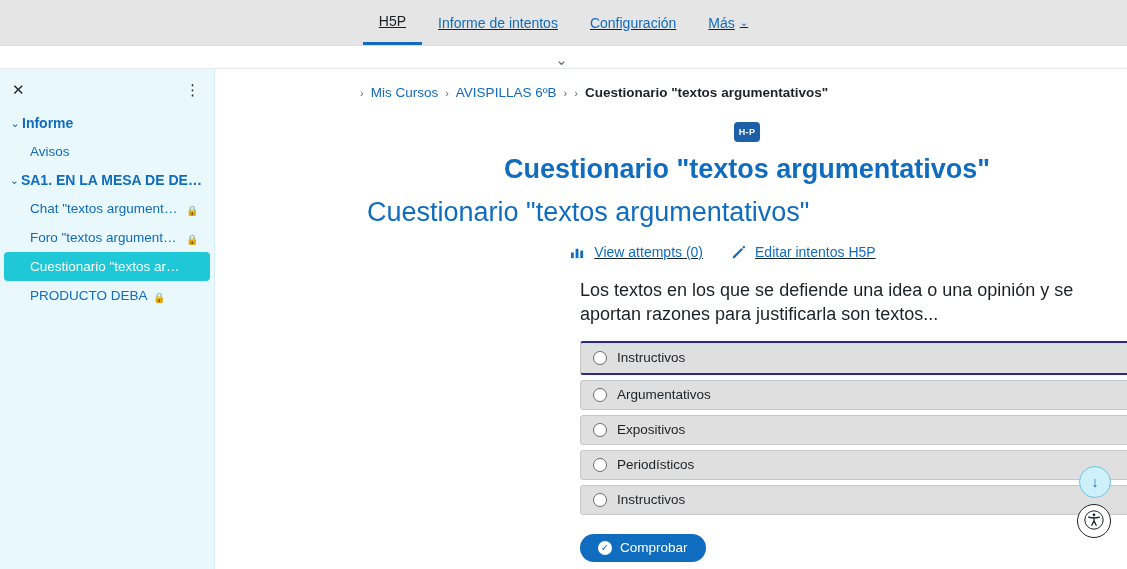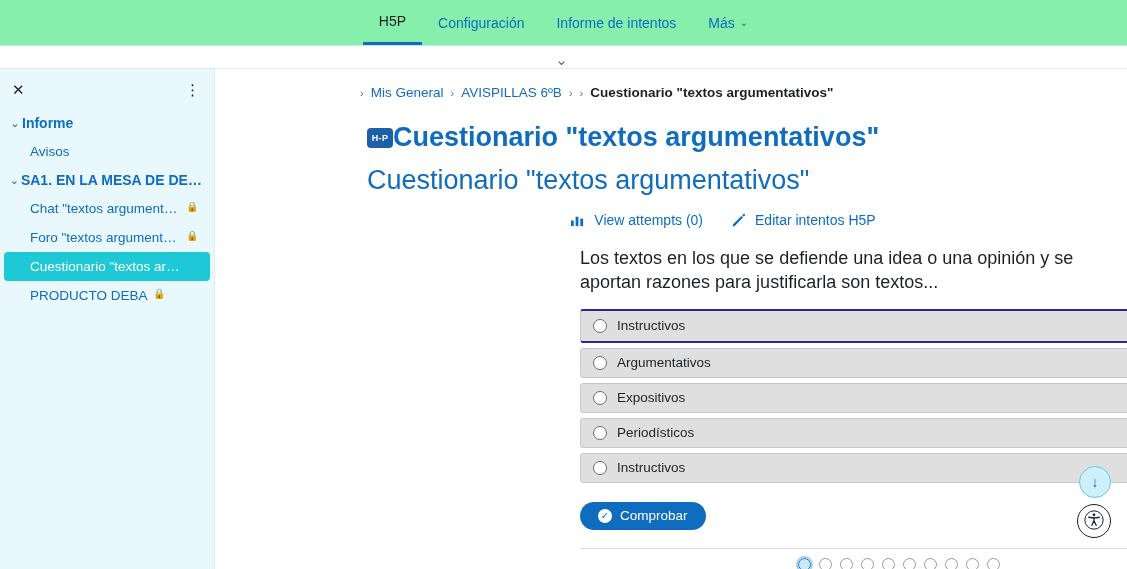--- a/index.html
+++ b/index.html
@@ -17,25 +17,26 @@
   }
   .app {
     position: relative;
     width: 1127px;
     height: 569px;
   }
 
   
   .topnav {
     height: 45px;
-    background: #86efac;
+    background: #e5e5e5;
     display: flex;
     align-items: stretch;
     justify-content: center;
     border-bottom: 1px solid #c3e7f2;
+    text-decoration: underline;
   }
   .topnav-inner {
     display: flex;
     align-items: stretch;
     gap: 0px;
   }
   .nav-item {
     display: flex;
     align-items: center;
     padding: 0 16px;
@@ -125,21 +126,21 @@
   }
   .sb-section .sb-label {
     font-weight: bold;
     color: #0f6cbf;
     white-space: nowrap;
     overflow: hidden;
     text-overflow: ellipsis;
   }
   .sb-item {
     display: flex;
-    align-items: flex-start;
+    align-items: flex-end;
     padding: 7px 8px 7px 30px;
     font-size: 13.5px;
     color: #0f6cbf;
     cursor: pointer;
     white-space: nowrap;
   }
   .sb-item.selected {
     background: #1ec8d6;
     color: #ffffff;
     margin: 0 4px;
@@ -173,21 +174,23 @@
     color: #0f6cbf;
     flex-wrap: nowrap;
   }
   .breadcrumb .sep { color: #5b6b78; font-size: 11px; }
   .breadcrumb .crumb { cursor: pointer; white-space: nowrap; }
   .breadcrumb .crumb.current { color: #1d2125; font-weight: bold; cursor: default; }
 
   .page-title-row {
     display: flex;
     align-items: center;
+    gap: 12px;
     padding: 22px 0 0 152px;
+    flex-direction: column;
   }
   .h5p-badge {
     width: 26px;
     height: 20px;
     background: #1d60a8;
     border-radius: 4px;
     color: #ffffff;
     font-size: 9px;
     font-weight: bold;
     display: flex;
@@ -206,20 +209,21 @@
     color: #0f6cbf;
   }
 
   .action-row {
     display: flex;
     align-items: center;
     gap: 28px;
     padding: 16px 16px 0 0;
     justify-content: center;
     margin-left: 120px;
+    text-decoration: underline;
   }
   .action {
     display: flex;
     align-items: center;
     gap: 9px;
     color: #0f6cbf;
     font-size: 14px;
     cursor: pointer;
   }
   .action .ic { color: #0f6cbf; display: inline-flex; }
@@ -347,24 +351,24 @@
 <body>
 
 <div class="app">
 
   <div class="topnav">
     <div class="topnav-inner">
       <div class="nav-item active">
         <span>H5P</span>
       </div>
       <div class="nav-item">
+        <span>Informe de intentos</span>
+      </div>
+      <div class="nav-item">
         <span>Configuración</span>
-      </div>
-      <div class="nav-item">
-        <span>Informe de intentos</span>
       </div>
       <div class="nav-item">
         <span>Más</span>
         <span class="caret">⌄</span>
       </div>
     </div>
   </div>
 
   <div class="collapse-strip">
     <span class="chev">⌄</span>
@@ -405,21 +409,21 @@
       <div class="sb-item">
         <span class="txt">PRODUCTO DEBA</span>
         <span class="lock">🔒</span>
       </div>
     </div>
 
     <div class="main">
 
       <div class="breadcrumb">
         <span class="sep">›</span>
-        <span class="crumb">Mis General</span>
+        <span class="crumb">Mis Cursos</span>
         <span class="sep">›</span>
         <span class="crumb">AVISPILLAS 6ºB</span>
         <span class="sep">›</span>
         <span class="sep">›</span>
         <span class="crumb current">Cuestionario "textos argumentativos"</span>
       </div>
 
       <div class="page-title-row">
         <span class="h5p-badge">H-P</span>
         <span class="page-title">Cuestionario "textos argumentativos"</span>

